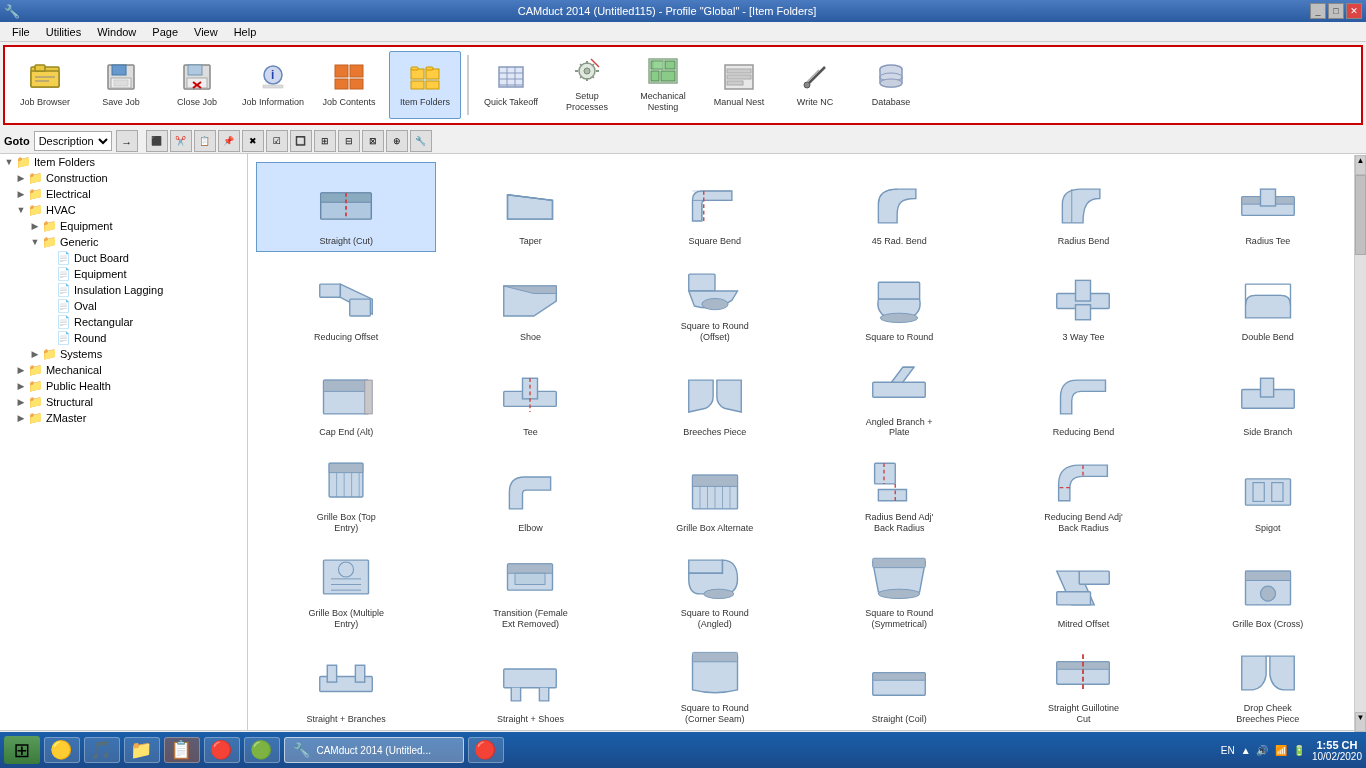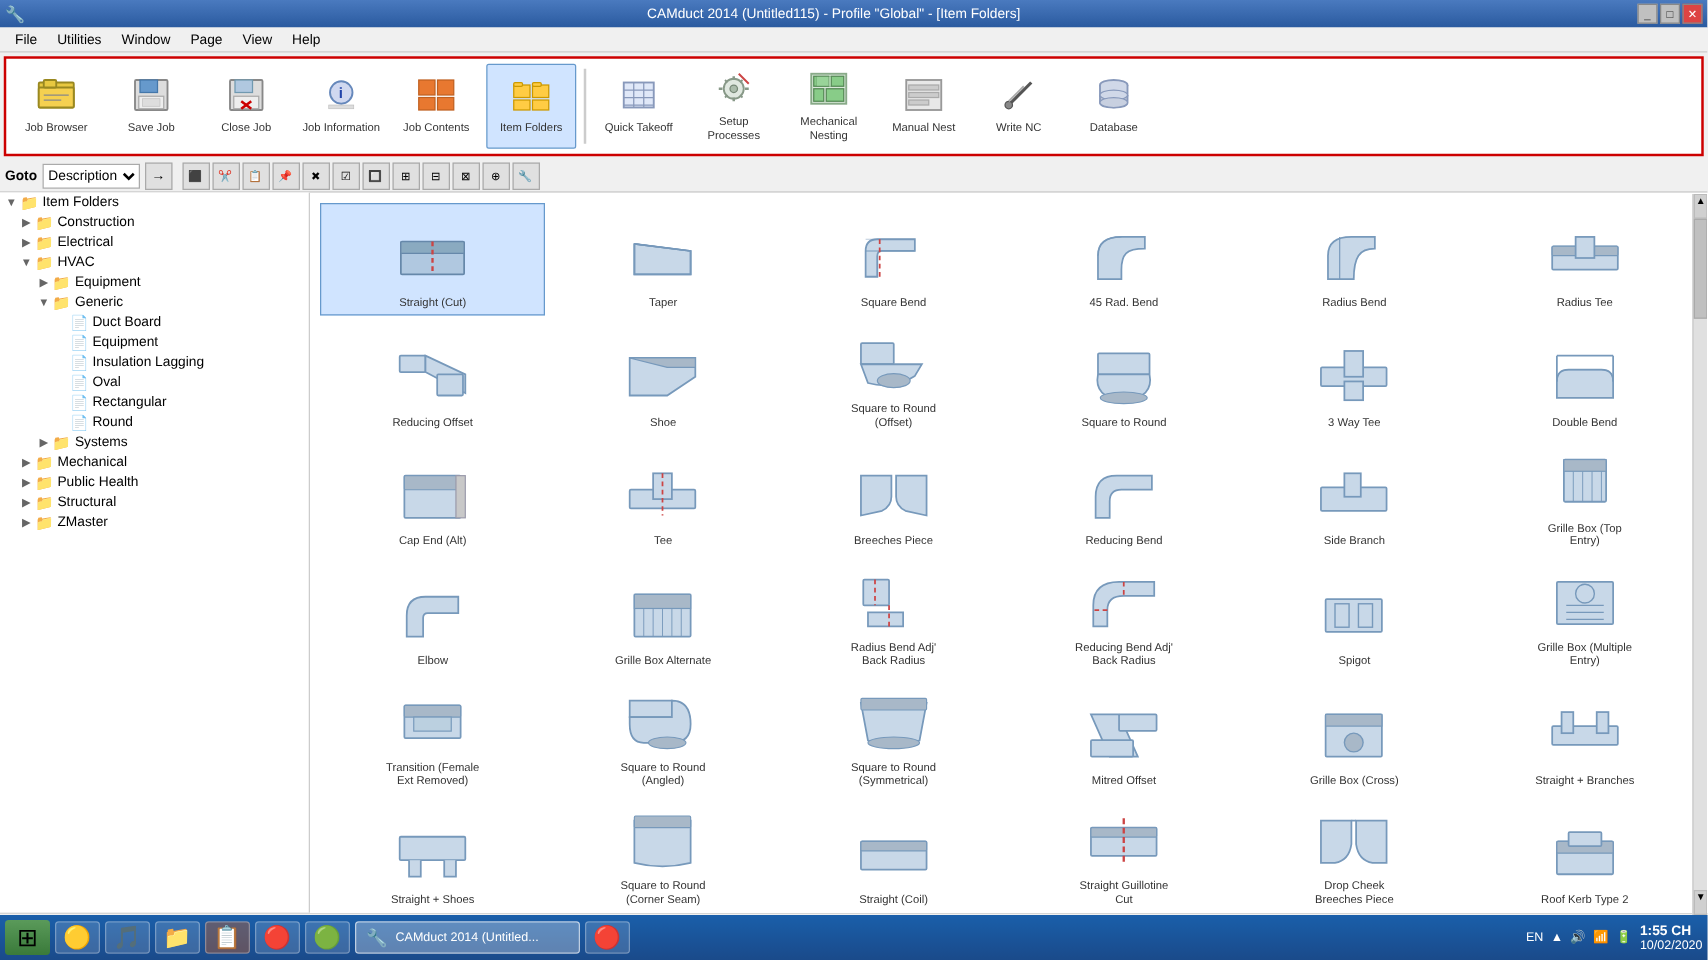--- a/index.html
+++ b/index.html
@@ -223,21 +223,21 @@
       border-color: rgba(255,255,255,0.6);
     }
     .taskbar-right {
       margin-left: auto;
       display: flex;
       align-items: center;
       gap: 6px;
       color: white;
       font-size: 10px;
     }
-    .taskbar-clock { text-align: left; }
+    .taskbar-clock { text-align: center; }
 
     
     .duct-icon svg { width: 60px; height: 52px; }
 
     
     .tb-icon svg { width: 32px; height: 28px; }
 
     
     .toolbar-sep {
       width: 2px;
@@ -705,20 +705,30 @@
       <div class="item-cell">
         <div class="item-icon duct-icon">
           <svg viewBox="0 0 64 52" fill="none">
             <path d="M4 8 L30 8 L30 26 Q30 34 22 38 L4 42 Z" fill="#c8d8e8" stroke="#7799bb" stroke-width="1.5"></path>
             <path d="M60 8 L34 8 L34 26 Q34 34 42 38 L60 42 Z" fill="#c8d8e8" stroke="#7799bb" stroke-width="1.5"></path>
           </svg>
         </div>
         <span class="item-label">Breeches Piece</span>
       </div>
 
+      <div class="item-cell">
+        <div class="item-icon duct-icon">
+          <svg viewBox="0 0 64 52" fill="none">
+            <rect x="4" y="22" width="56" height="16" fill="#c8d8e8" stroke="#7799bb" stroke-width="1.5" rx="1"></rect>
+            <path d="M24 22 L36 6 L48 6 L36 22 Z" fill="#c8d8e8" stroke="#7799bb" stroke-width="1.5"></path>
+            <line x1="36" y1="6" x2="48" y2="6" stroke="#7799bb" stroke-width="1.5"></line>
+          </svg>
+        </div>
+        <span class="item-label">Angled Branch + Plate</span>
+      </div>
 
       <div class="item-cell">
         <div class="item-icon duct-icon">
           <svg viewBox="0 0 64 52" fill="none">
             <path d="M8 44 L8 26 Q8 8 26 8 L56 8 L56 20 L30 20 Q20 20 20 30 L20 44 Z" fill="#c8d8e8" stroke="#7799bb" stroke-width="1.5"></path>
           </svg>
         </div>
         <span class="item-label">Reducing Bend</span>
       </div>
 

